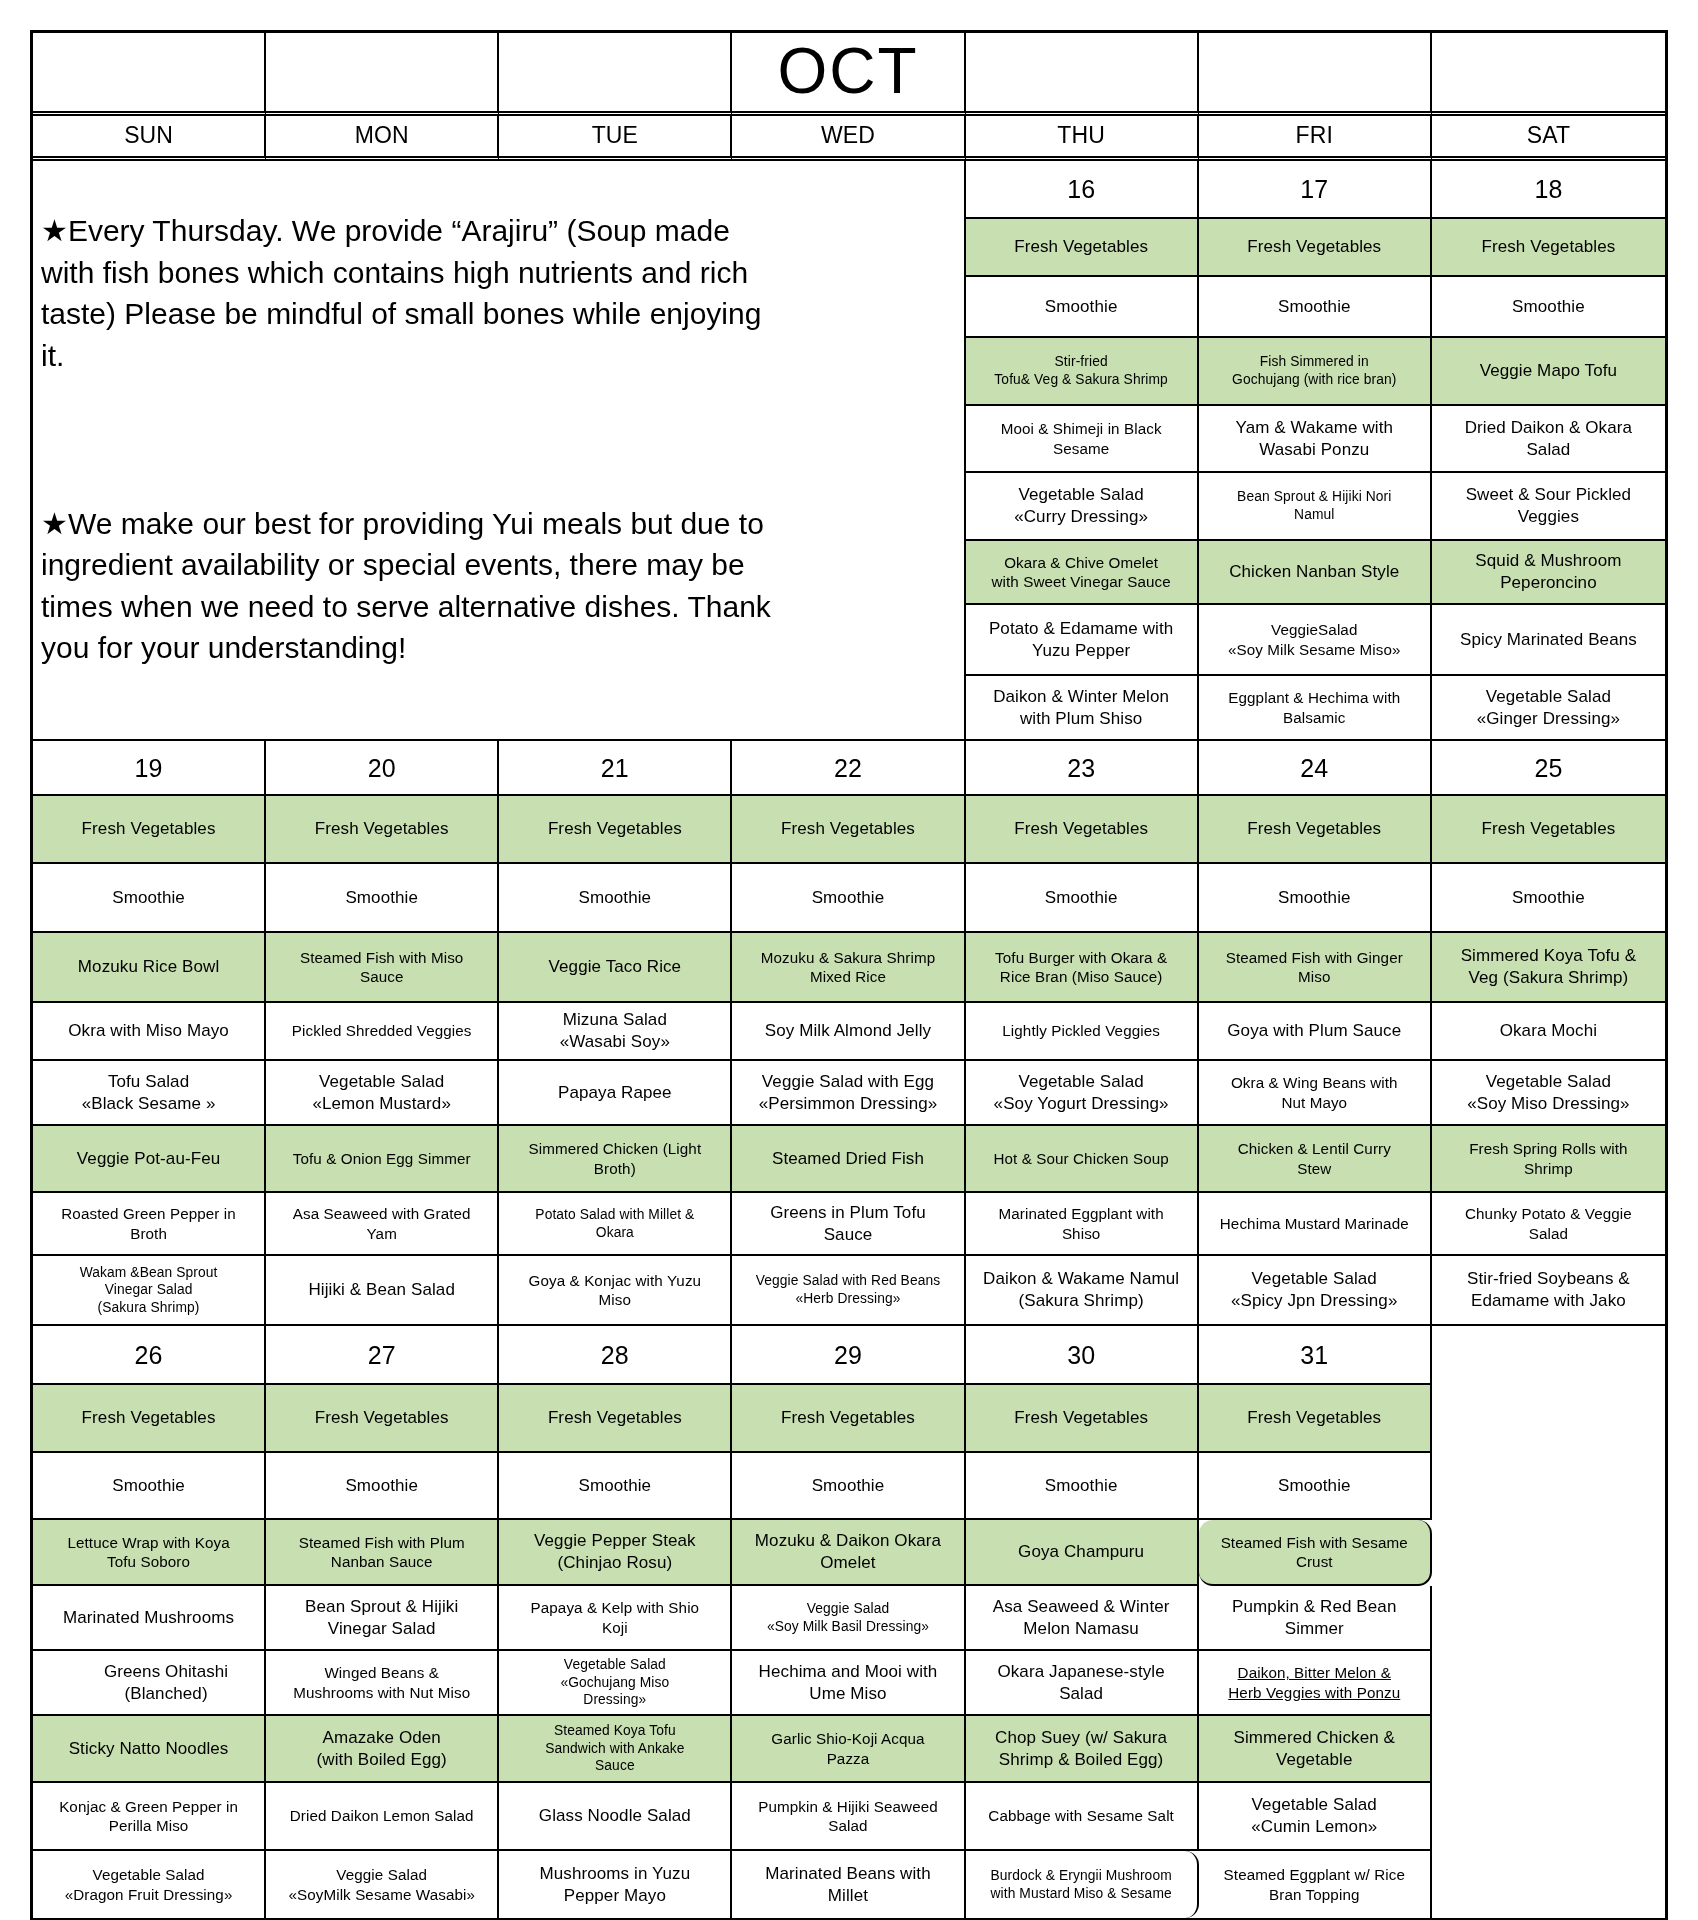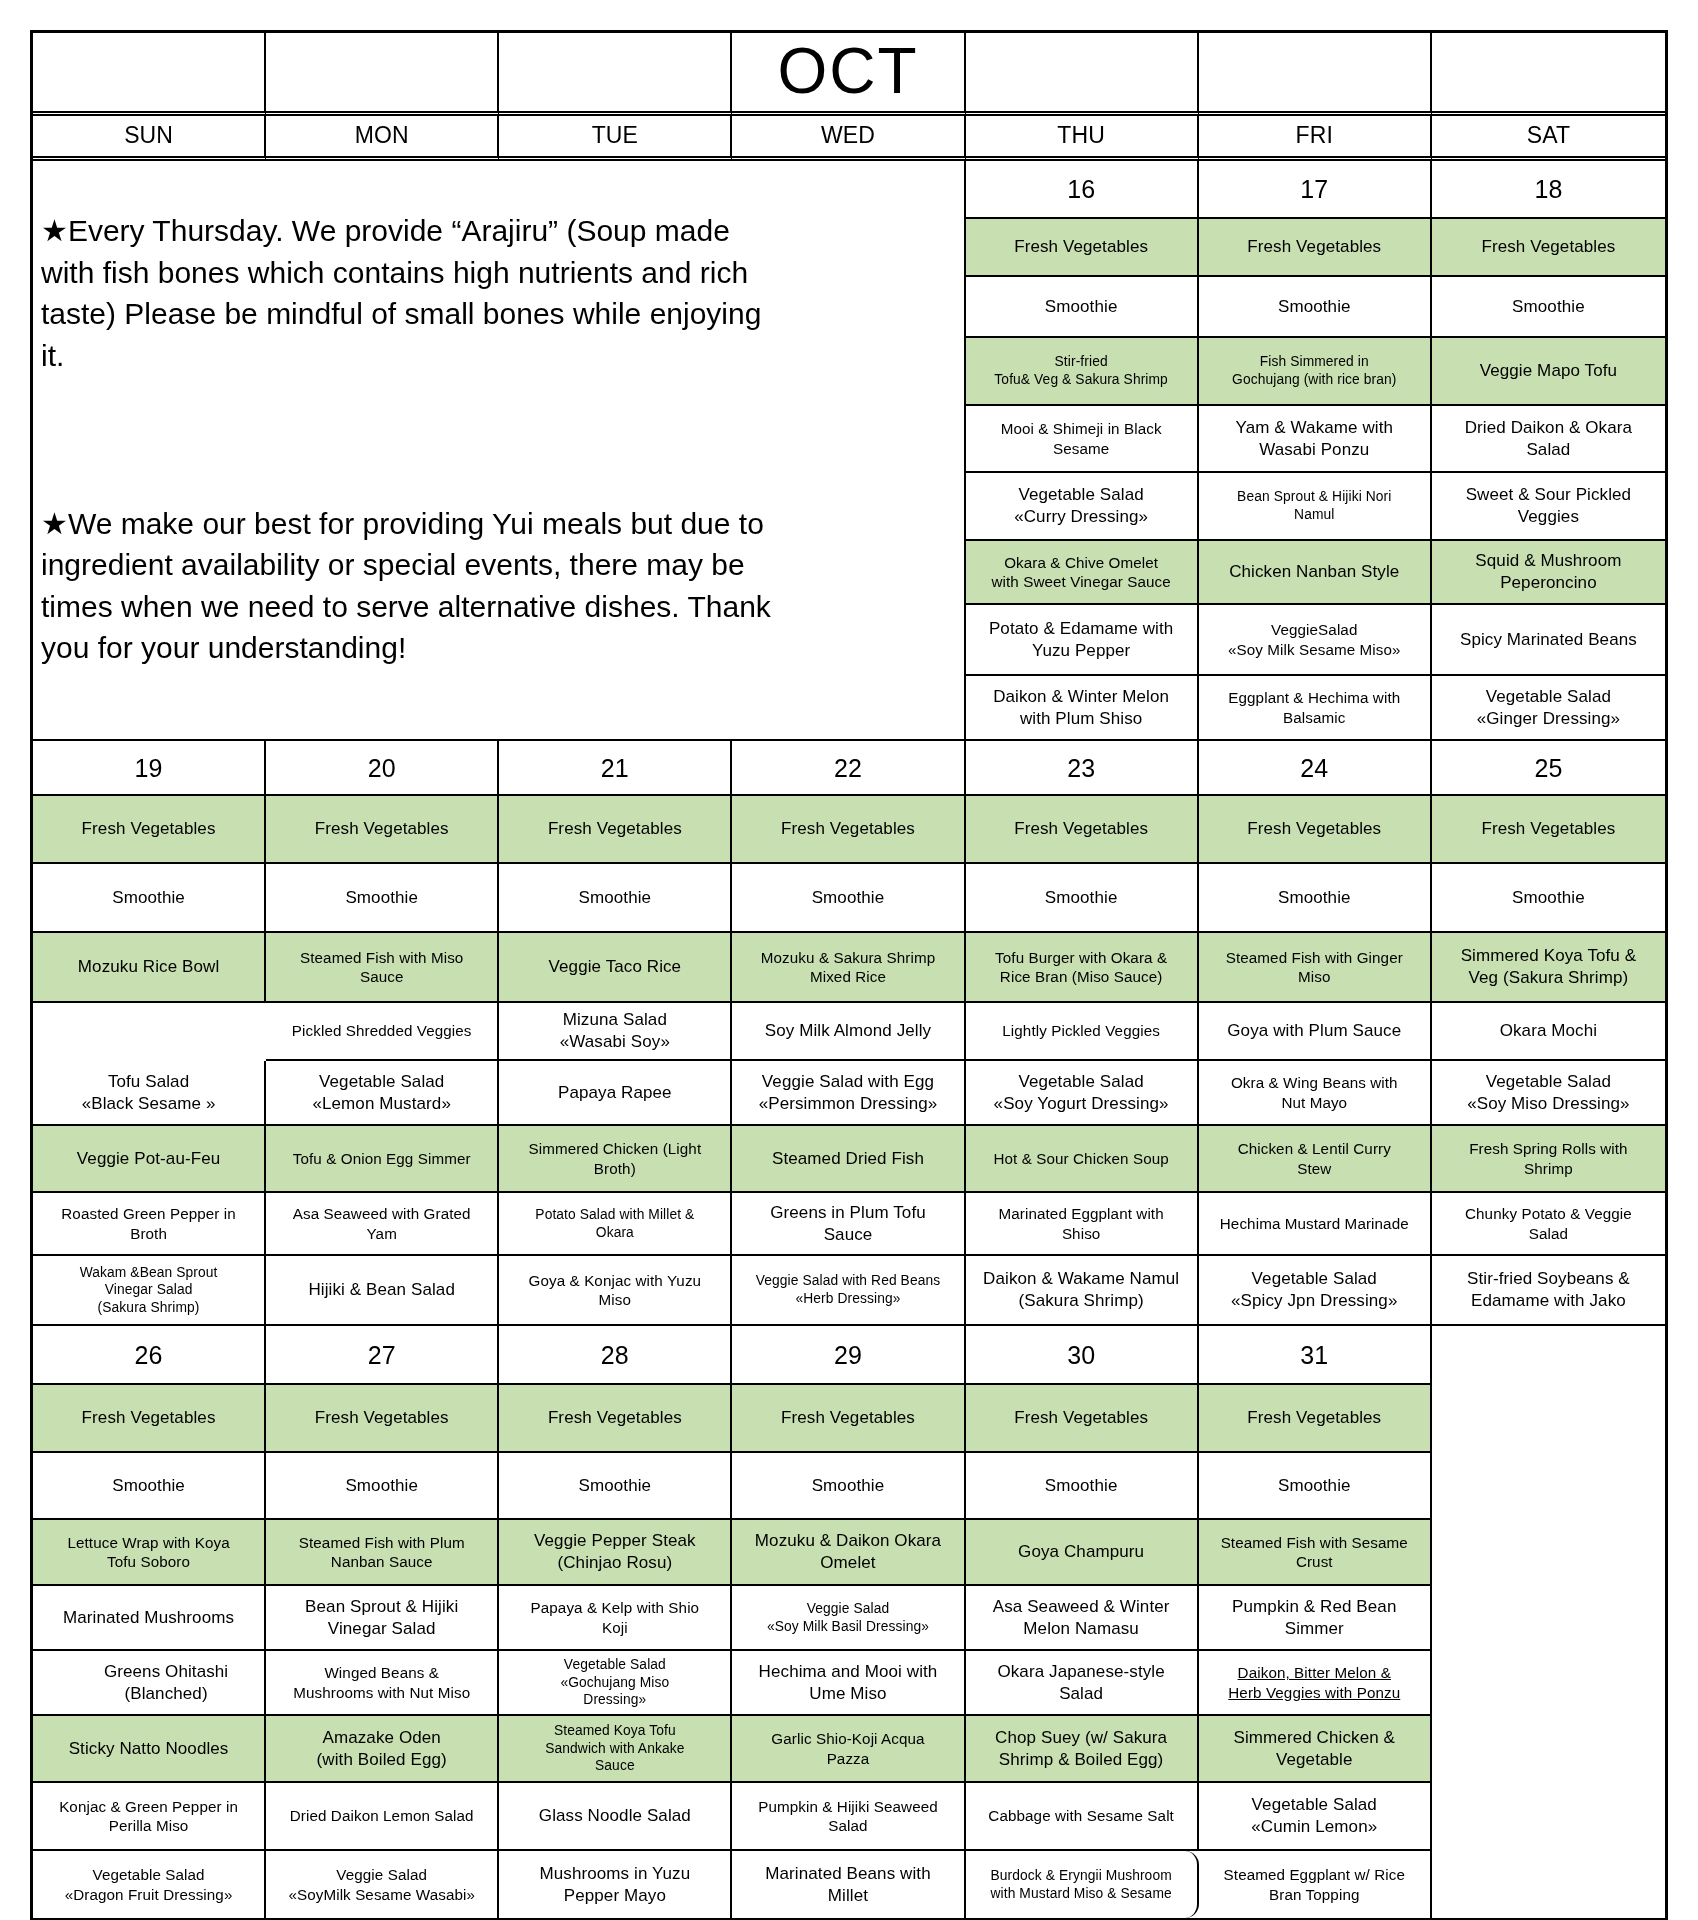--- a/index.html
+++ b/index.html
@@ -125,20 +125,21 @@
 Veggies</div>
     <div class="c g fs17 noR" style="grid-area: 9 / 7;">Squid &amp; Mushroom
 Peperoncino</div>
     <div class="c fs17 noR" style="grid-area: 10 / 7;">Spicy Marinated Beans</div>
     <div class="c fs17 noR" style="grid-area: 11 / 7;">Vegetable Salad
 «Ginger Dressing»</div>
     <div class="c date" style="grid-area: 12 / 1;">19</div>
     <div class="c g fs17" style="grid-area: 13 / 1;">Fresh Vegetables</div>
     <div class="c fs17" style="grid-area: 14 / 1;">Smoothie</div>
     <div class="c g fs17" style="grid-area: 15 / 1;">Mozuku Rice Bowl</div>
+    <div class="c fs17" style="grid-area: 16 / 1;">Okra with Miso Mayo</div>
     <div class="c fs17" style="grid-area: 17 / 1;">Tofu Salad
 «Black Sesame »</div>
     <div class="c g fs17" style="grid-area: 18 / 1;">Veggie Pot-au-Feu</div>
     <div class="c fs15" style="grid-area: 19 / 1;">Roasted Green Pepper in
 Broth</div>
     <div class="c fs14" style="grid-area: 20 / 1;">Wakam &amp;Bean Sprout
 Vinegar Salad
 (Sakura Shrimp)</div>
     <div class="c date" style="grid-area: 12 / 2;">20</div>
     <div class="c g fs17" style="grid-area: 13 / 2;">Fresh Vegetables</div>
@@ -285,21 +286,21 @@
     <div class="c fs17" style="grid-area: 26 / 5;">Okara Japanese-style
 Salad</div>
     <div class="c g fs17" style="grid-area: 27 / 5;">Chop Suey (w/ Sakura
 Shrimp &amp; Boiled Egg)</div>
     <div class="c fs15" style="grid-area: 28 / 5;">Cabbage with Sesame Salt</div>
     <div class="c fs14 noB" style="grid-area: 29 / 5; border-radius: 14px;">Burdock &amp; Eryngii Mushroom
 with Mustard Miso &amp; Sesame</div>
     <div class="c date" style="grid-area: 21 / 6;">31</div>
     <div class="c g fs17" style="grid-area: 22 / 6;">Fresh Vegetables</div>
     <div class="c fs17" style="grid-area: 23 / 6;">Smoothie</div>
-    <div class="c g fs15" style="grid-area: 24 / 6;">Steamed Fish with Sesame
+    <div class="c g fs15" style="grid-area: 24 / 6; border-radius: 14px;">Steamed Fish with Sesame
 Crust</div>
     <div class="c fs17" style="grid-area: 25 / 6;">Pumpkin &amp; Red Bean
 Simmer</div>
     <div class="c fs15" style="grid-area: 26 / 6; text-decoration: underline;">Daikon, Bitter Melon &amp;
 Herb Veggies with Ponzu</div>
     <div class="c g fs17" style="grid-area: 27 / 6;">Simmered Chicken &amp;
 Vegetable</div>
     <div class="c fs17" style="grid-area: 28 / 6;">Vegetable Salad
 «Cumin Lemon»</div>
     <div class="c fs15 noB" style="grid-area: 29 / 6;">Steamed Eggplant w/ Rice

